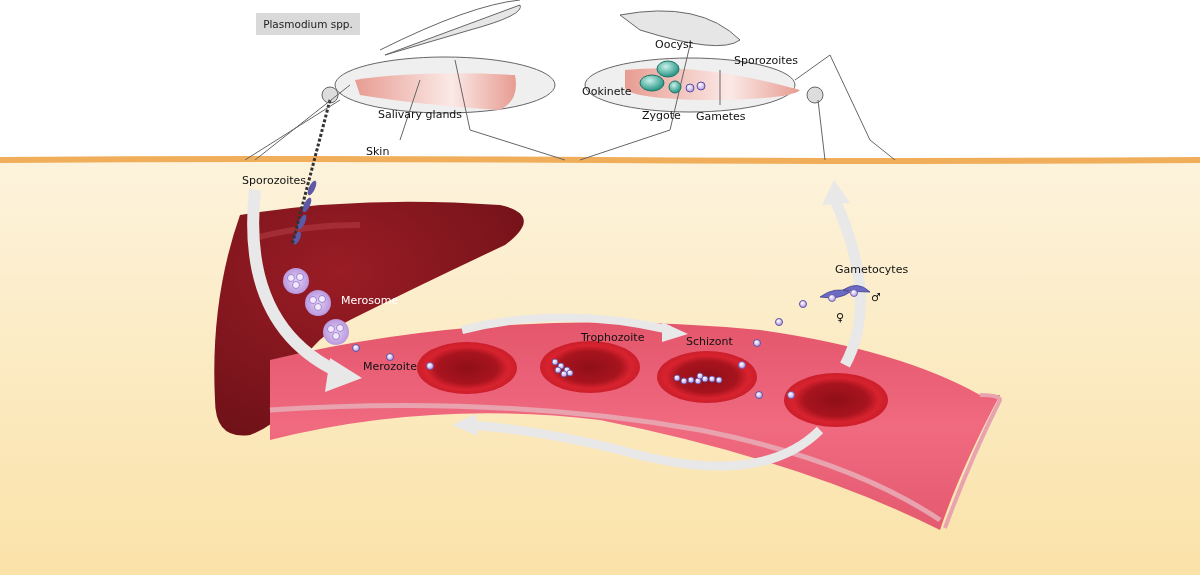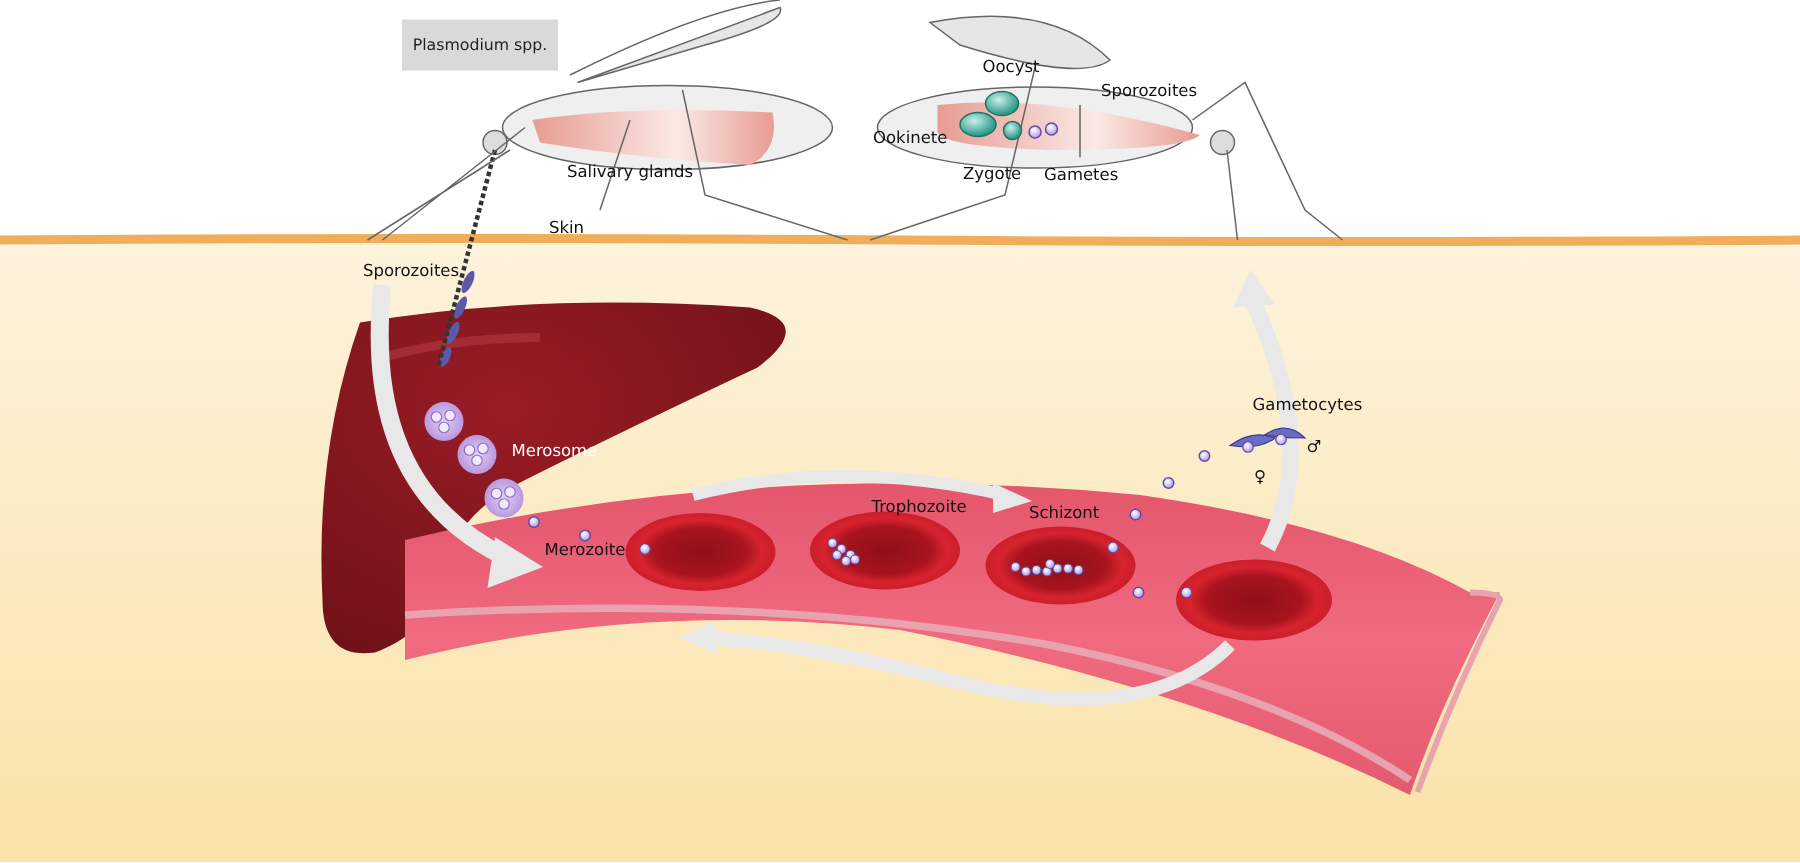--- a/index.html
+++ b/index.html
@@ -1,21 +1,21 @@
 <!DOCTYPE html>
 <html><head>
 <meta charset="utf-8">
 <style>
   html,body{margin:0;padding:0;}
   body{width:1200px;height:575px;overflow:hidden;background:#fff;font-family:"DejaVu Sans",sans-serif;}
   #stage{position:relative;width:1200px;height:575px;}
   svg{display:block;}
   .lbl{font-family:"DejaVu Sans",sans-serif;font-size:11px;fill:#111;}
   .lbl-w{font-family:"DejaVu Sans",sans-serif;font-size:11px;fill:#fff;}
-  .title-box{position:absolute;left:268px;top:13px;width:104px;height:34px;background:#d9d9d9;
+  .title-box{position:absolute;left:256px;top:13px;width:104px;height:22px;background:#d9d9d9;
     font-family:"DejaVu Sans",sans-serif;font-size:10.5px;color:#222;display:flex;align-items:center;justify-content:center;}
 </style>
 </head>
 <body>
 
 <div id="stage">
 <svg width="1200" height="575" viewBox="0 0 1200 575">
   <defs>
     <linearGradient id="tissue" x1="0" y1="0" x2="0" y2="1">
       <stop offset="0" stop-color="#fdf3dc"></stop>

